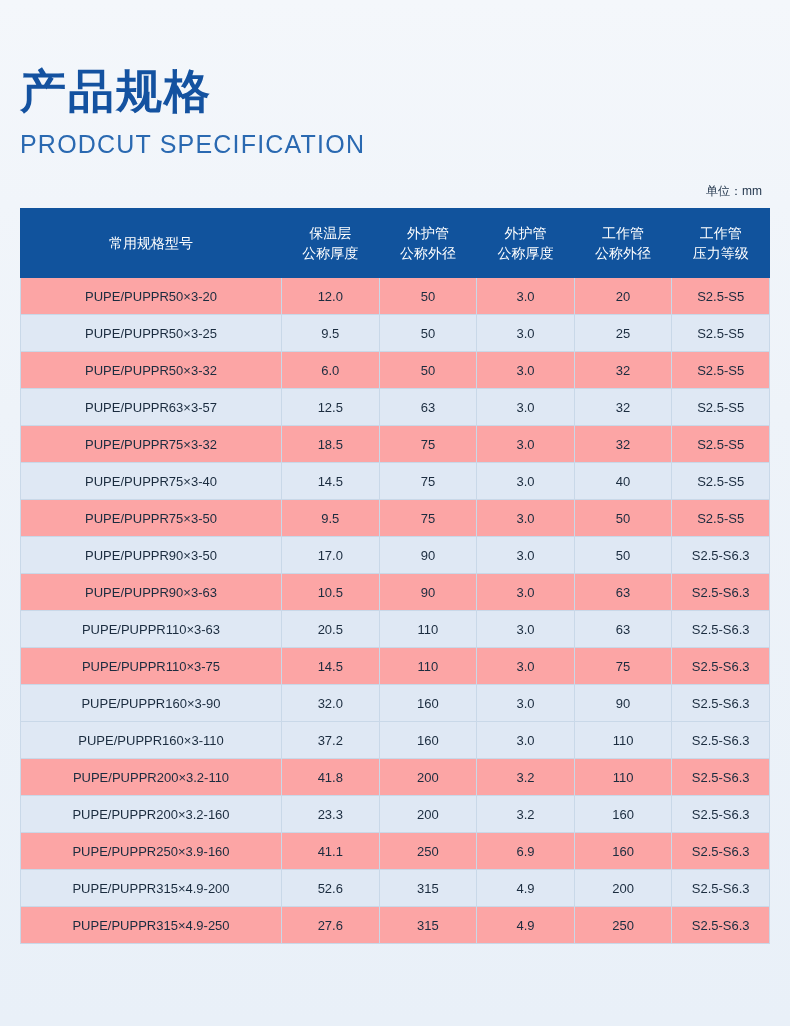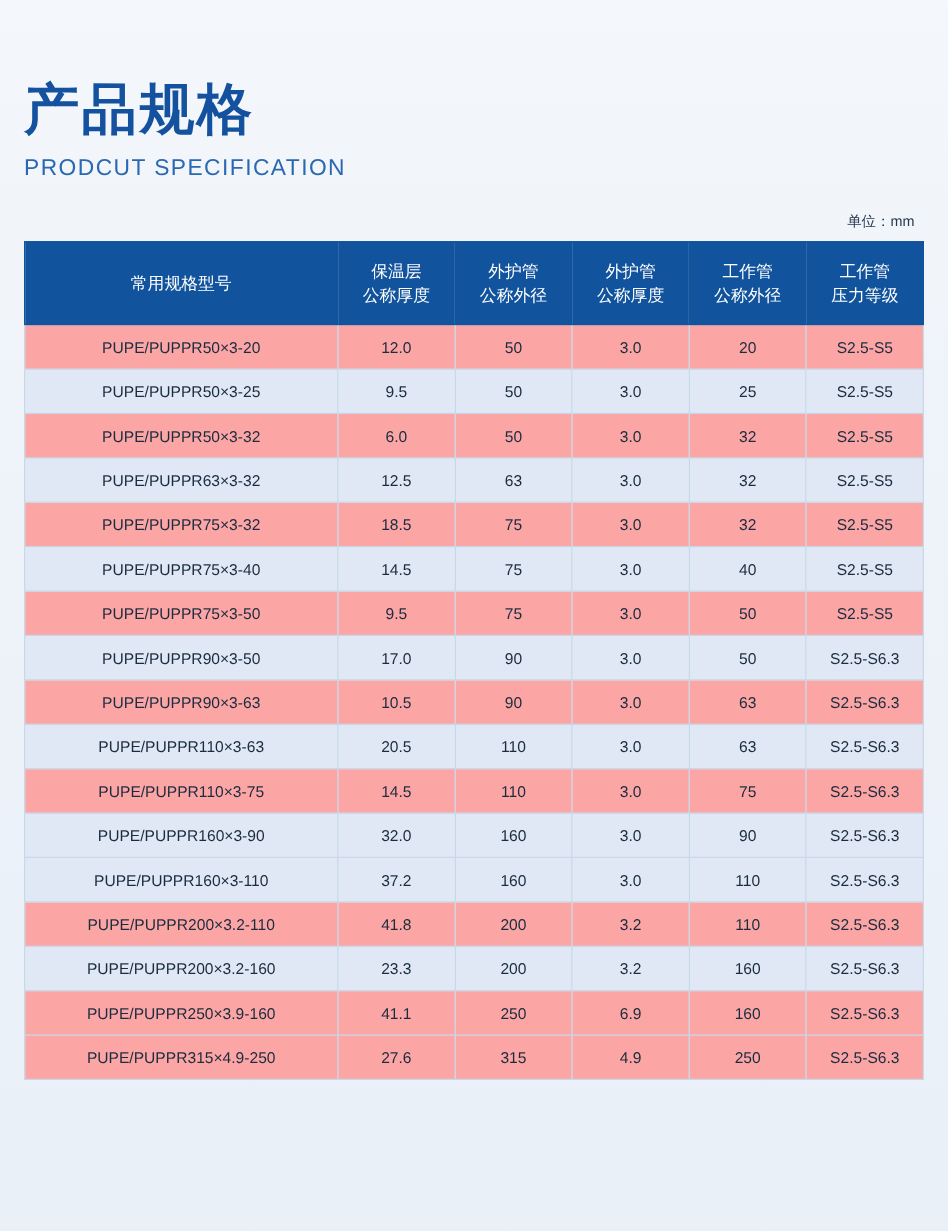--- a/index.html
+++ b/index.html
@@ -27,21 +27,21 @@
   }
   .title-cn {
     font-size: 46px;
     font-weight: bold;
     letter-spacing: 2px;
     color: #1452a0;
     line-height: 1.12;
     margin: 0;
   }
   .title-en {
-    font-size: 19px;
+    font-size: 25px;
     letter-spacing: 1.2px;
     color: #2a69b1;
     margin: 12px 0 0 0;
     font-weight: normal;
   }
   .unit-line {
     text-align: right;
     font-size: 12px;
     color: #24374d;
     margin: 24px 8px 8px 0;
@@ -147,21 +147,21 @@
         </tr>
         <tr class="odd">
           <td>PUPE/PUPPR50×3-32</td>
           <td>6.0</td>
           <td>50</td>
           <td>3.0</td>
           <td>32</td>
           <td>S2.5-S5</td>
         </tr>
         <tr class="even">
-          <td>PUPE/PUPPR63×3-32</td>
+          <td>PUPE/PUPPR63×3-57</td>
           <td>12.5</td>
           <td>63</td>
           <td>3.0</td>
           <td>32</td>
           <td>S2.5-S5</td>
         </tr>
         <tr class="odd">
           <td>PUPE/PUPPR75×3-32</td>
           <td>18.5</td>
           <td>75</td>
@@ -248,20 +248,28 @@
           <td>3.2</td>
           <td>160</td>
           <td>S2.5-S6.3</td>
         </tr>
         <tr class="odd">
           <td>PUPE/PUPPR250×3.9-160</td>
           <td>41.1</td>
           <td>250</td>
           <td>6.9</td>
           <td>160</td>
+          <td>S2.5-S6.3</td>
+        </tr>
+        <tr class="even">
+          <td>PUPE/PUPPR315×4.9-200</td>
+          <td>52.6</td>
+          <td>315</td>
+          <td>4.9</td>
+          <td>200</td>
           <td>S2.5-S6.3</td>
         </tr>
         <tr class="odd">
           <td>PUPE/PUPPR315×4.9-250</td>
           <td>27.6</td>
           <td>315</td>
           <td>4.9</td>
           <td>250</td>
           <td>S2.5-S6.3</td>
         </tr>

